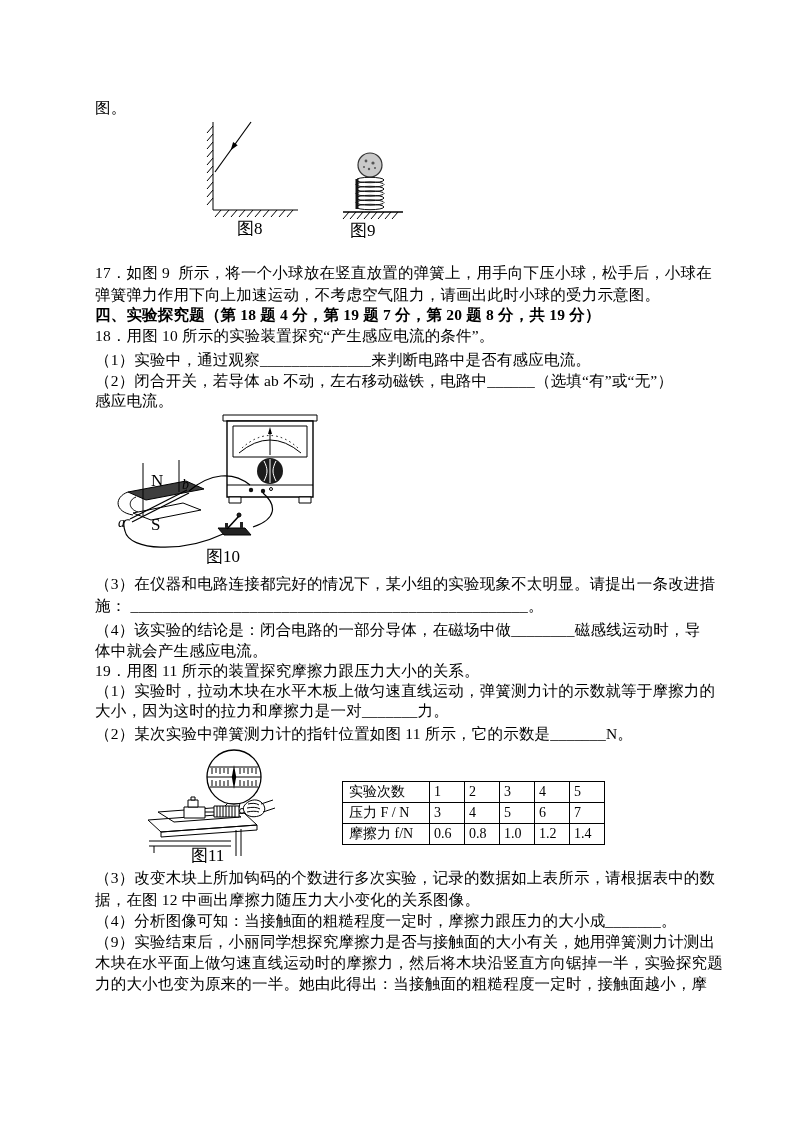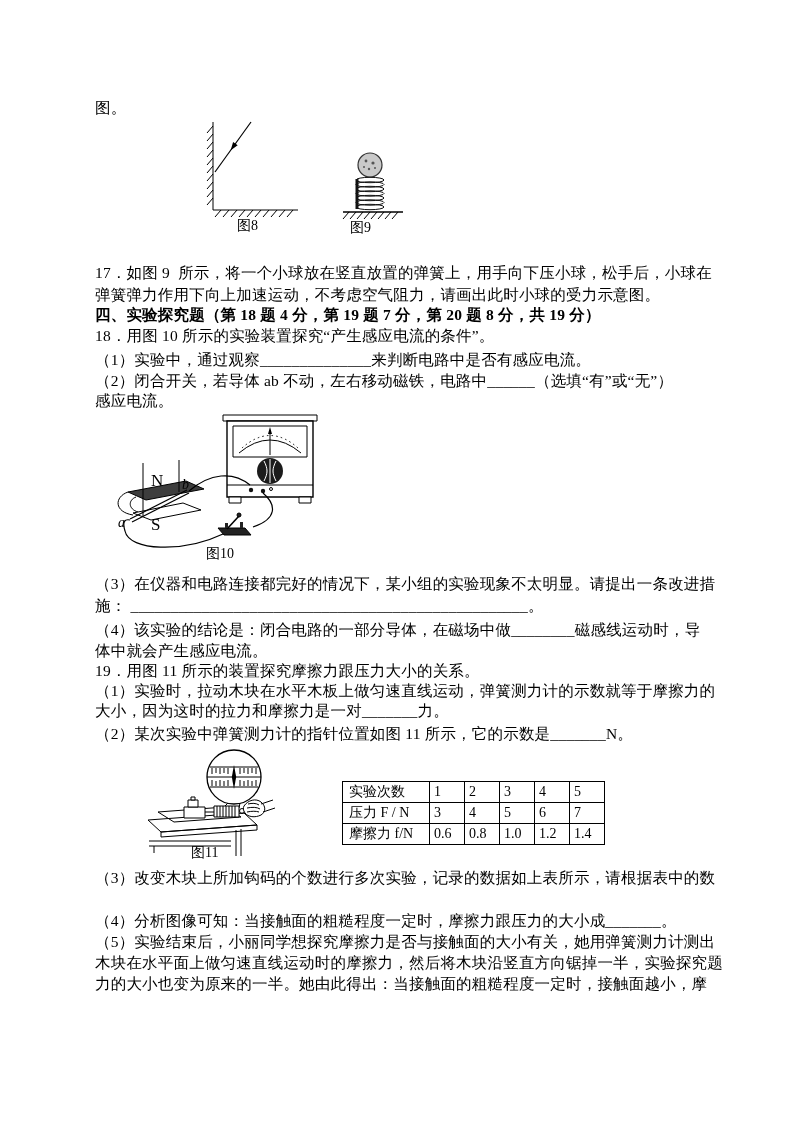--- a/index.html
+++ b/index.html
@@ -7,21 +7,21 @@
     position:relative;width:794px;height:1123px;margin:0 auto;
     background:#ffffff;color:#000;
     font-family:"Liberation Serif","DejaVu Serif",serif;
     overflow:hidden;
   }
   .line{
     position:absolute;left:95px;white-space:pre;
     font-size:15.5px;line-height:1.25;letter-spacing:0.2px;
   }
   .bold{font-weight:700;text-align:center;}
-  .figlabel{position:absolute;font-size:14px;white-space:pre;text-align:right;}
+  .figlabel{position:absolute;font-size:17px;white-space:pre;text-align:right;}
   svg.fig{position:absolute;}
   svg.fig line, svg.fig path, svg.fig polygon, svg.fig rect, svg.fig circle, svg.fig ellipse{
     vector-effect:non-scaling-stroke;
   }
   .dtable{
     position:absolute;left:342px;top:781px;
     border-collapse:collapse;font-size:14px;
     font-family:"Liberation Serif","DejaVu Serif",serif;
   }
   .dtable td{border:1.4px solid #000;height:20px;padding:0 4px;white-space:pre;}
@@ -44,22 +44,23 @@
   <div class="line" style="top:391px">感应电流。</div>
   <div class="line" style="top:574px">（3）在仪器和电路连接都完好的情况下，某小组的实验现象不太明显。请提出一条改进措</div>
   <div class="line" style="top:596px">施： __________________________________________________。</div>
   <div class="line" style="top:620px">（4）该实验的结论是：闭合电路的一部分导体，在磁场中做________磁感线运动时，导</div>
   <div class="line" style="top:641px">体中就会产生感应电流。</div>
   <div class="line" style="top:661px">19．用图 11 所示的装置探究摩擦力跟压力大小的关系。</div>
   <div class="line" style="top:681px">（1）实验时，拉动木块在水平木板上做匀速直线运动，弹簧测力计的示数就等于摩擦力的</div>
   <div class="line" style="top:701px">大小，因为这时的拉力和摩擦力是一对_______力。</div>
   <div class="line" style="top:724px">（2）某次实验中弹簧测力计的指针位置如图 11 所示，它的示数是_______N。</div>
   <div class="line" style="top:868px">（3）改变木块上所加钩码的个数进行多次实验，记录的数据如上表所示，请根据表中的数</div>
+  <div class="line" style="top:890px">据，在图 12 中画出摩擦力随压力大小变化的关系图像。</div>
   <div class="line" style="top:911px">（4）分析图像可知：当接触面的粗糙程度一定时，摩擦力跟压力的大小成_______。</div>
-  <div class="line" style="top:932px">（5）实验结束后，小丽同学想探究摩擦力是否与接触面的大小有关，她用弹簧测力计测出</div>
+  <div class="line" style="top:932px">（9）实验结束后，小丽同学想探究摩擦力是否与接触面的大小有关，她用弹簧测力计测出</div>
   <div class="line" style="top:953px">木块在水平面上做匀速直线运动时的摩擦力，然后将木块沿竖直方向锯掉一半，实验探究题</div>
   <div class="line" style="top:974px">力的大小也变为原来的一半。她由此得出：当接触面的粗糙程度一定时，接触面越小，摩</div>
 
   <svg class="fig" style="left:195px;top:116px" width="115" height="105" viewBox="0 0 115 105">
     <g stroke="#000" stroke-width="1" fill="none">
       <line x1="18" y1="6" x2="18" y2="94"></line>
       <line x1="18" y1="10" x2="12" y2="17"></line>
         <line x1="18" y1="18" x2="12" y2="25"></line>
       <line x1="18" y1="26" x2="12" y2="33"></line>
         <line x1="18" y1="34" x2="12" y2="41"></line>

